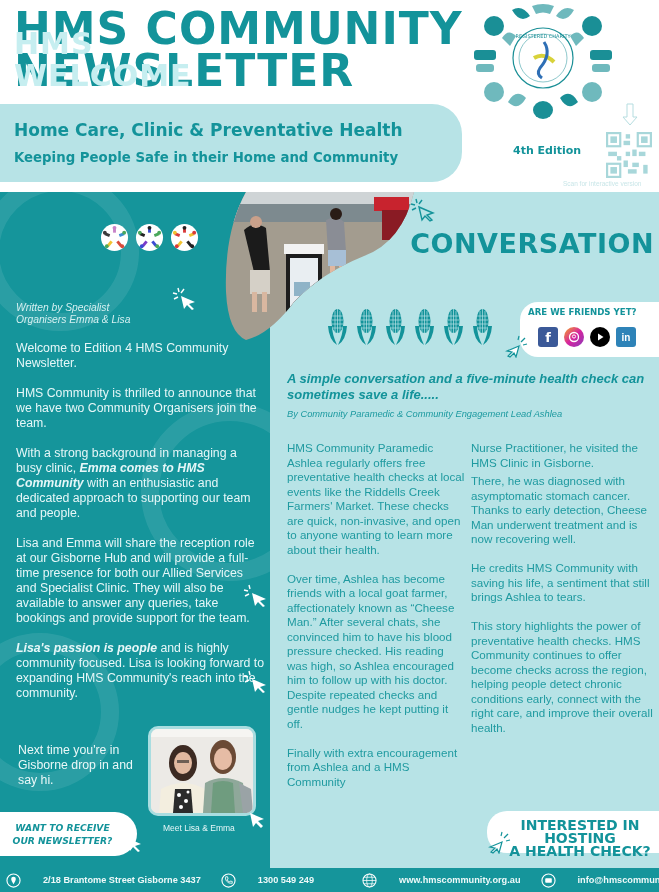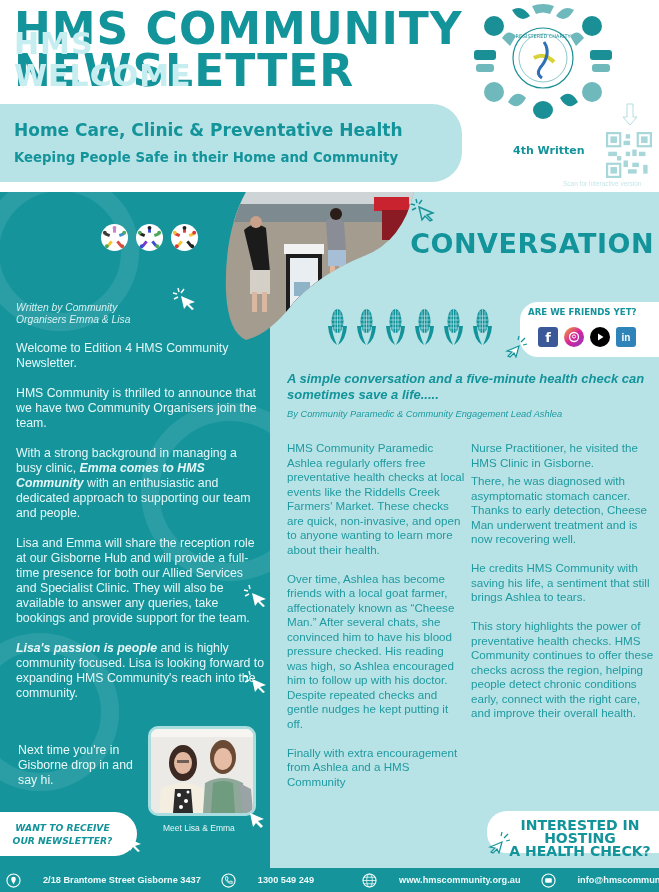--- a/index.html
+++ b/index.html
@@ -182,21 +182,21 @@
       <path d="M88 96 Q98 86 106 100 Q96 110 88 96Z"></path>
       <path d="M30 36 Q36 26 44 34 L38 44Z" fill="#6fb9bd"></path>
       <path d="M98 34 Q106 26 112 36 L104 44Z" fill="#6fb9bd"></path>
     </g>
     <circle cx="71" cy="56" r="30" fill="#ffffff" stroke="#1a8f96" stroke-width="1.2"></circle>
     <circle cx="71" cy="56" r="24" fill="none" stroke="#1a8f96" stroke-width="0.5"></circle>
     <path d="M62 56 Q72 50 82 60" stroke="#d8d23a" stroke-width="4" fill="none"></path>
     <path d="M72 40 Q80 52 68 66 Q64 72 70 76" stroke="#2f6fb5" stroke-width="3" fill="none"></path>
     <text x="71" y="36" font-size="5" text-anchor="middle" fill="#1a8f96" font-family="DejaVu Sans, sans-serif">REGISTERED CHARITY</text>
   </svg>
-  <div class="edition">4th Written</div>
+  <div class="edition">4th Edition</div>
 
   <svg class="qr-arrow" viewBox="0 0 16 26">
     <path d="M5 1 L11 1 L11 14 L15 14 L8 22 L1 14 L5 14Z" fill="none" stroke="#b5dde0" stroke-width="1"></path>
   </svg>
   <svg class="qr" viewBox="0 0 21 21">
     <rect width="21" height="21" fill="#ffffff"></rect>
     <g fill="#a8d7da">
       <rect x="0" y="0" width="7" height="7"></rect>
         <rect x="14" y="0" width="7" height="7"></rect>
         <rect x="0" y="14" width="7" height="7"></rect>
@@ -289,21 +289,21 @@
 <svg class="click-icon" style="left:172px; top:287px;" viewBox="0 0 26 24">
   <g stroke="#ffffff" stroke-width="1.4" fill="none">
       <path d="M6 1 L7 5"></path>
       <path d="M1 6 L5 7"></path>
       <path d="M12 2 L9 6"></path>
       <path d="M2 12 L6 10"></path>
     </g>
   <path d="M9 9 L23 15 L17 17 L22 22 L20 23 L15 18 L12 22Z" fill="#ffffff"></path>
 </svg>
 <div class="byline-left" style="top:302px;">
-  <div>Written by Community</div>
+  <div>Written by Specialist</div>
   <div>Organisers Emma &amp; Lisa</div>
 </div>
 
 <div class="left-body" style="top:341px;">
   <p>Welcome to Edition 4 HMS Community Newsletter.</p>
   <p>HMS Community is thrilled to announce that we have two Community Organisers join the team.</p>
   <p><span>With a strong background in managing a busy clinic, </span><b>Emma comes to HMS Community</b><span> with an enthusiastic and dedicated approach to supporting our team and people.</span></p>
   <p>Lisa and Emma will share the reception role at our Gisborne Hub and will provide a full-time presence for both our Allied Services and Specialist Clinic. They will also be available to answer any queries, take bookings and provide support for the team.</p>
   <p><b>Lisa's passion is people</b><span> and is highly community focused. Lisa is looking forward to expanding HMS Community's reach into the community.</span></p>
 </div>
@@ -496,21 +496,21 @@
 
 <div class="col col-1">
   <p>HMS Community Paramedic Ashlea regularly offers free preventative health checks at local events like the Riddells Creek Farmers' Market. These checks are quick, non-invasive, and open to anyone wanting to learn more about their health.</p>
   <p>Over time, Ashlea has become friends with a local goat farmer, affectionately known as “Cheese Man.” After several chats, she convinced him to have his blood pressure checked. His reading was high, so Ashlea encouraged him to follow up with his doctor. Despite repeated checks and gentle nudges he kept putting it off.</p>
   <p>Finally with extra encouragement from Ashlea and a HMS Community</p>
 </div>
 <div class="col col-2">
   <p class="tight">Nurse Practitioner, he visited the HMS Clinic in Gisborne.</p>
   <p>There, he was diagnosed with asymptomatic stomach cancer. Thanks to early detection, Cheese Man underwent treatment and is now recovering well.</p>
   <p>He credits HMS Community with saving his life, a sentiment that still brings Ashlea to tears.</p>
-  <p>This story highlights the power of preventative health checks. HMS Community continues to offer these checks across the region, helping people detect chronic conditions early, connect with the right care, and improve their overall health.</p>
+  <p>This story highlights the power of preventative health checks. HMS Community continues to offer become checks across the region, helping people detect chronic conditions early, connect with the right care, and improve their overall health.</p>
 </div>
 
 <div class="cta-health">
   <div>INTERESTED IN HOSTING</div>
   <div>A HEALTH CHECK?</div>
 </div>
 <svg class="click-icon" style="left:488px; top:830px;" viewBox="0 0 26 24">
   <g stroke="#13939a" stroke-width="1.2" fill="none">
       <path d="M14 2 L13 6"></path>
       <path d="M20 4 L16 8"></path>

